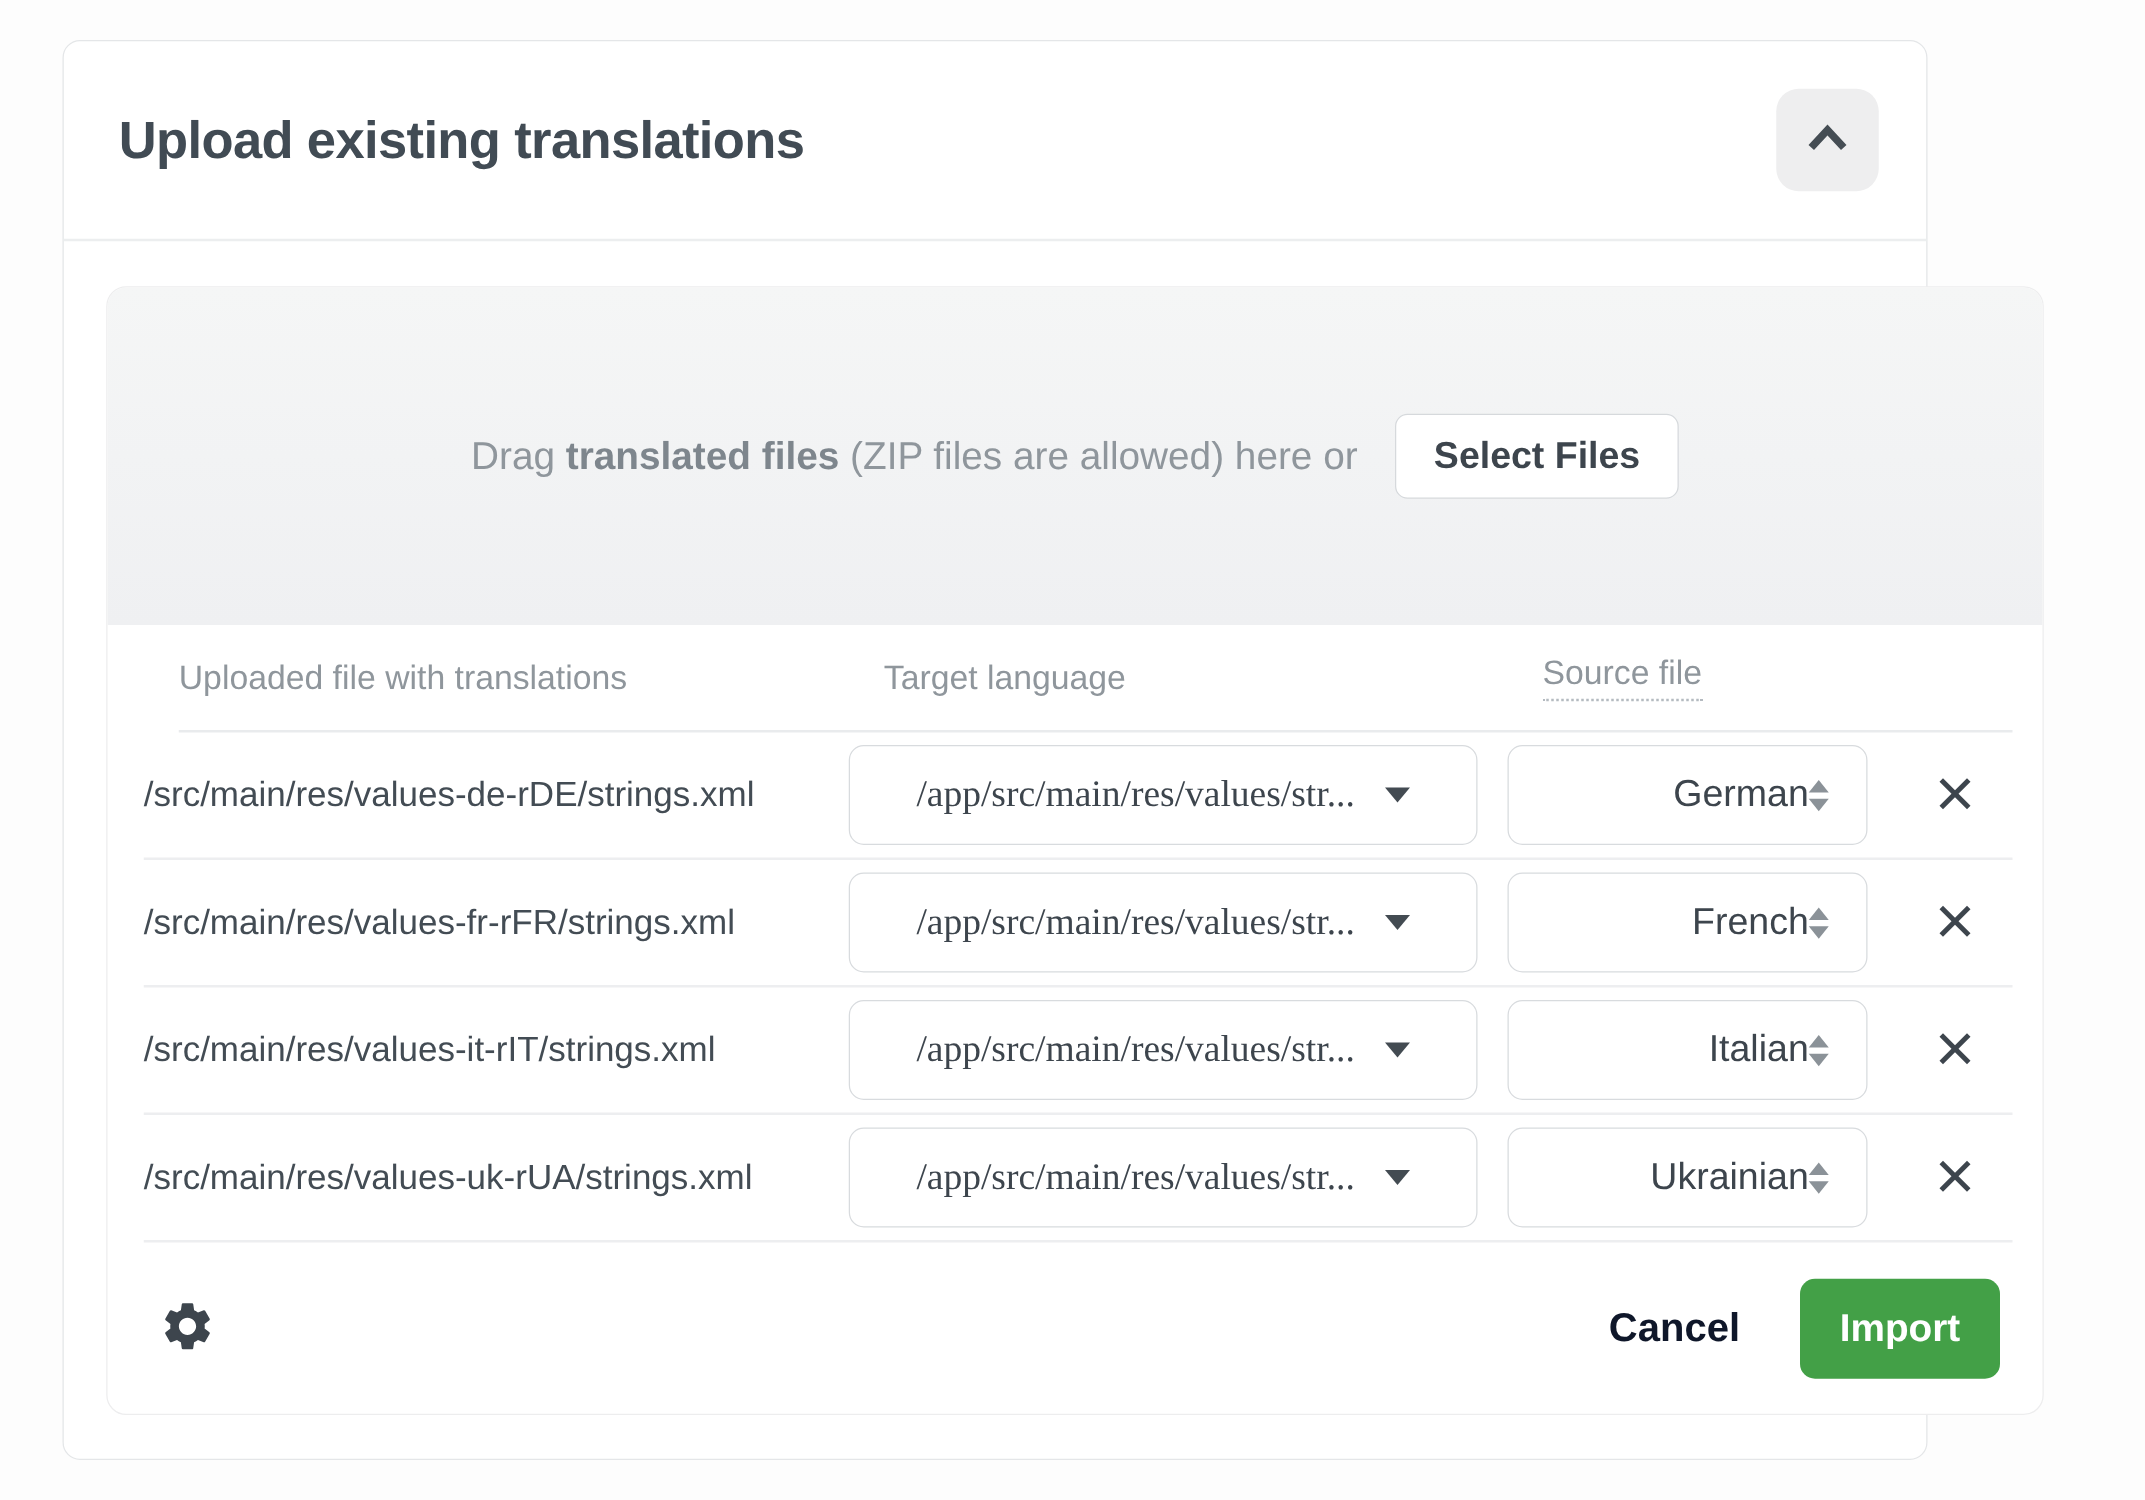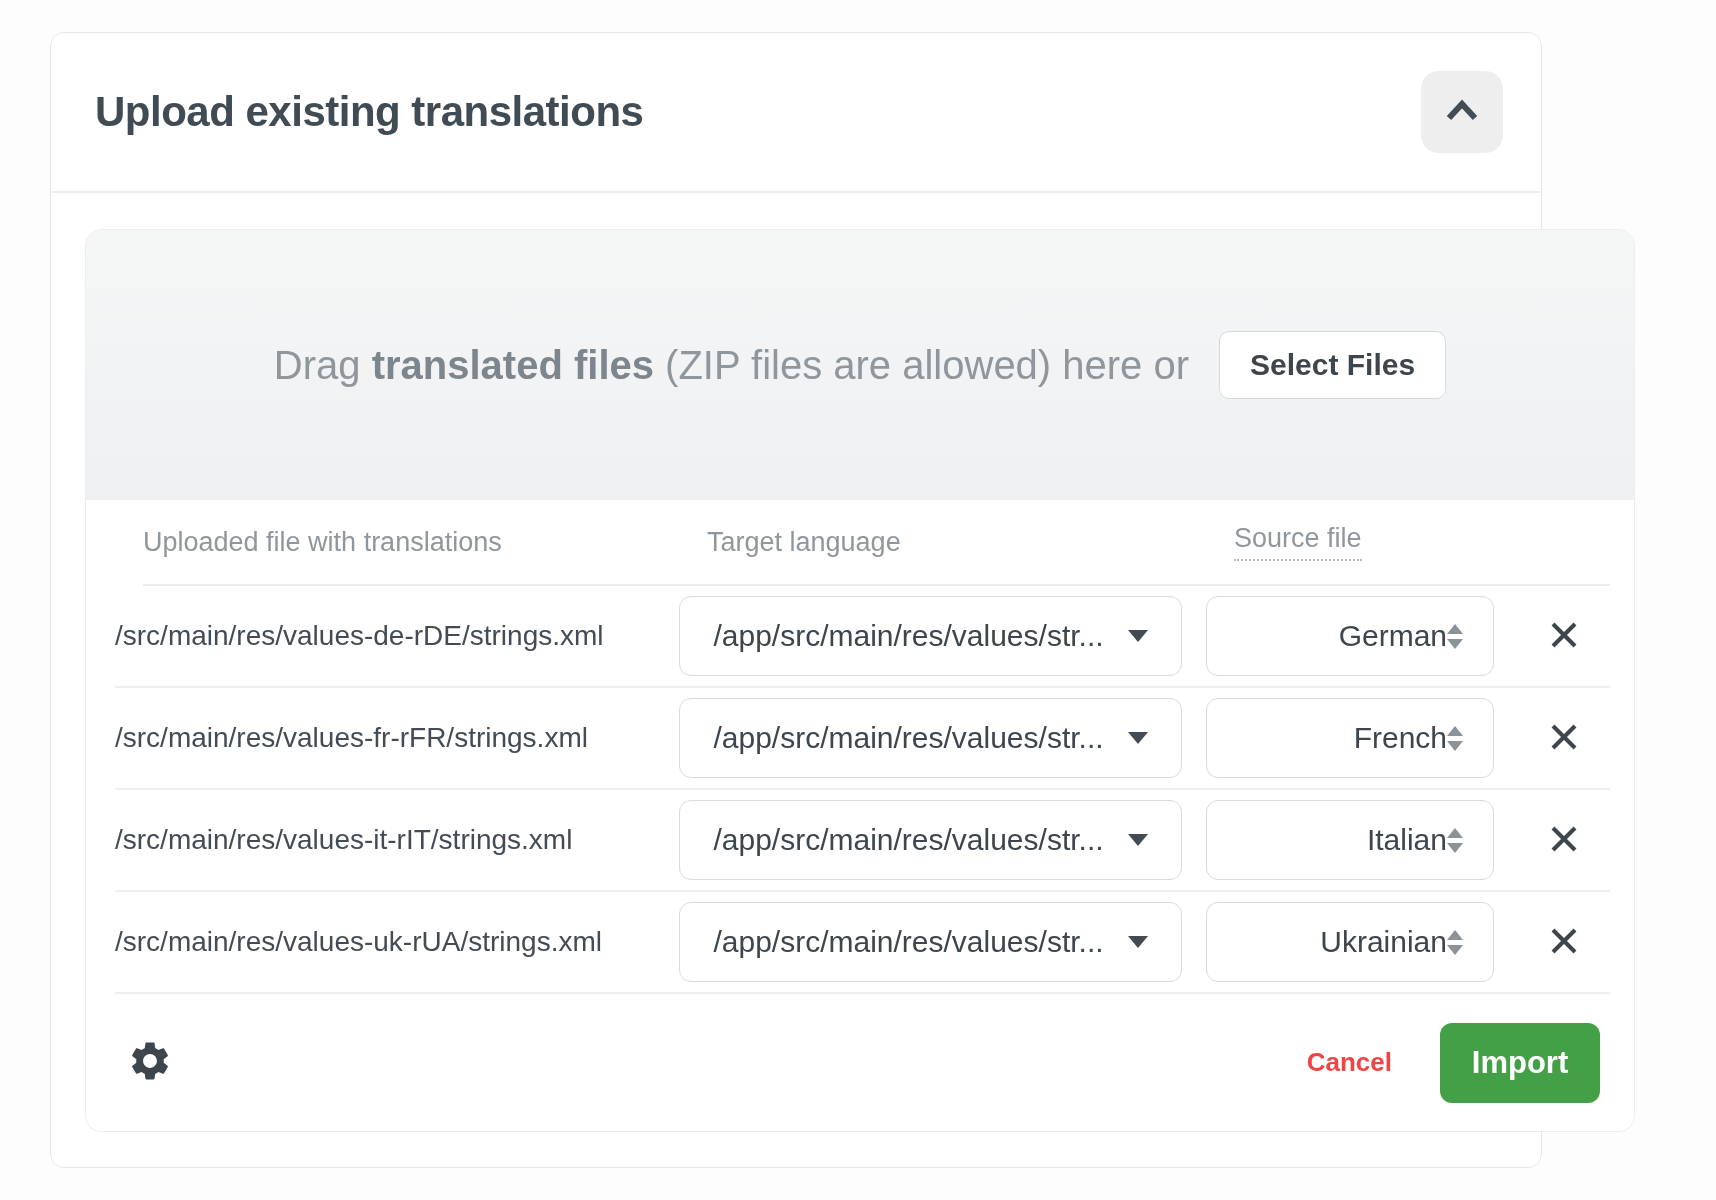--- a/index.html
+++ b/index.html
@@ -41,21 +41,21 @@
     border-radius: 16px;
     overflow: hidden;
     display: flex; flex-direction: column;
   }
   .dropzone {
     height: 270px; flex: 0 0 auto;
     background: linear-gradient(180deg, #f5f6f6 0%, #eff0f2 100%);
     display: flex; align-items: center; justify-content: center;
     gap: 30px;
   }
-  .drag-text { font-size: 40px; color: #8f969c; }
+  .drag-text { font-size: 31px; color: #8f969c; }
   .drag-text b { font-weight: 700; color: #7e868d; }
   .select-files-btn {
     height: 68px; padding: 12px 30px;
     background: #ffffff;
     border: 1px solid #d6d9dc; border-radius: 10px;
     font-family: "Liberation Sans", sans-serif;
     font-size: 30px; font-weight: 600; color: #3d454d;
     cursor: pointer;
   }
   .table-area { padding: 0 24px 0 29px; flex: 1; display: flex; flex-direction: column; }
@@ -81,21 +81,21 @@
   }
   .file-path { font-size: 28px; color: #434c54; }
   .select-box {
     height: 80px;
     background: #ffffff;
     border: 1px solid #d8dbde; border-radius: 12px;
     display: flex; align-items: center;
     font-size: 30px; color: #3d454d;
     cursor: pointer;
   }
-  .source-select { width: 503px; justify-content: center; gap: 24px; }
+  .source-select { width: 503px; justify-content: center; gap: 24px; font-family: Liberation Serif, serif; }
   .target-select { width: 288px; justify-content: flex-end; padding: 0 30px 0 28px; }
   .caret-down {
     width: 0; height: 0;
     border-left: 10px solid transparent;
     border-right: 10px solid transparent;
     border-top: 12px solid #434b52;
   }
   .updown { display: flex; flex-direction: column; gap: 5px; }
   .updown .up {
     width: 0; height: 0;
@@ -119,21 +119,21 @@
     padding-right: 10px;
   }
   .gear-btn {
     background: none; border: none; cursor: pointer;
     margin-left: 12px; margin-right: auto;
     display: flex; align-items: center;
   }
   .cancel-btn {
     background: none; border: none; cursor: pointer;
     font-family: "Liberation Sans", sans-serif;
-    font-size: 26px; font-weight: 600; color: #ef4444;
+    font-size: 32px; font-weight: 600; color: #0f172a;
     margin-right: 48px;
   }
   .import-btn {
     width: 160px; height: 80px;
     background: #43a047;
     border: none; border-radius: 12px;
     font-family: "Liberation Sans", sans-serif;
     font-size: 31px; font-weight: 600; color: #ffffff;
     cursor: pointer;
   }

